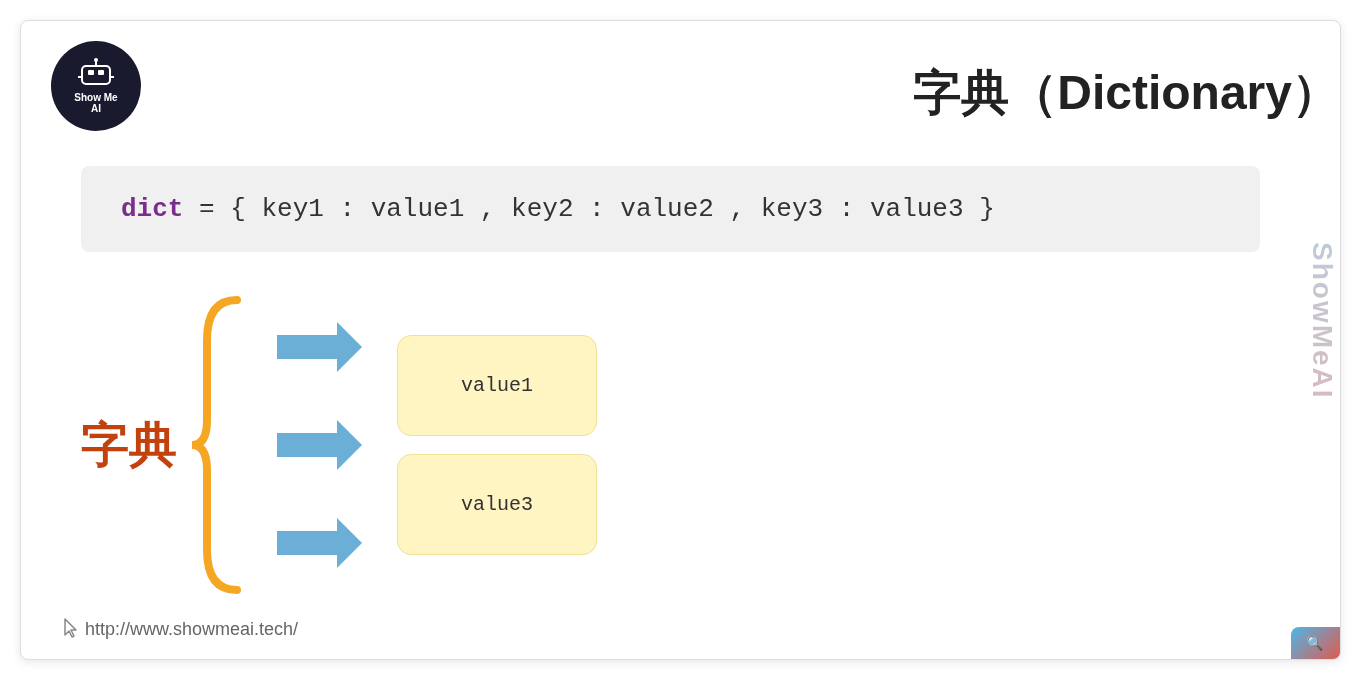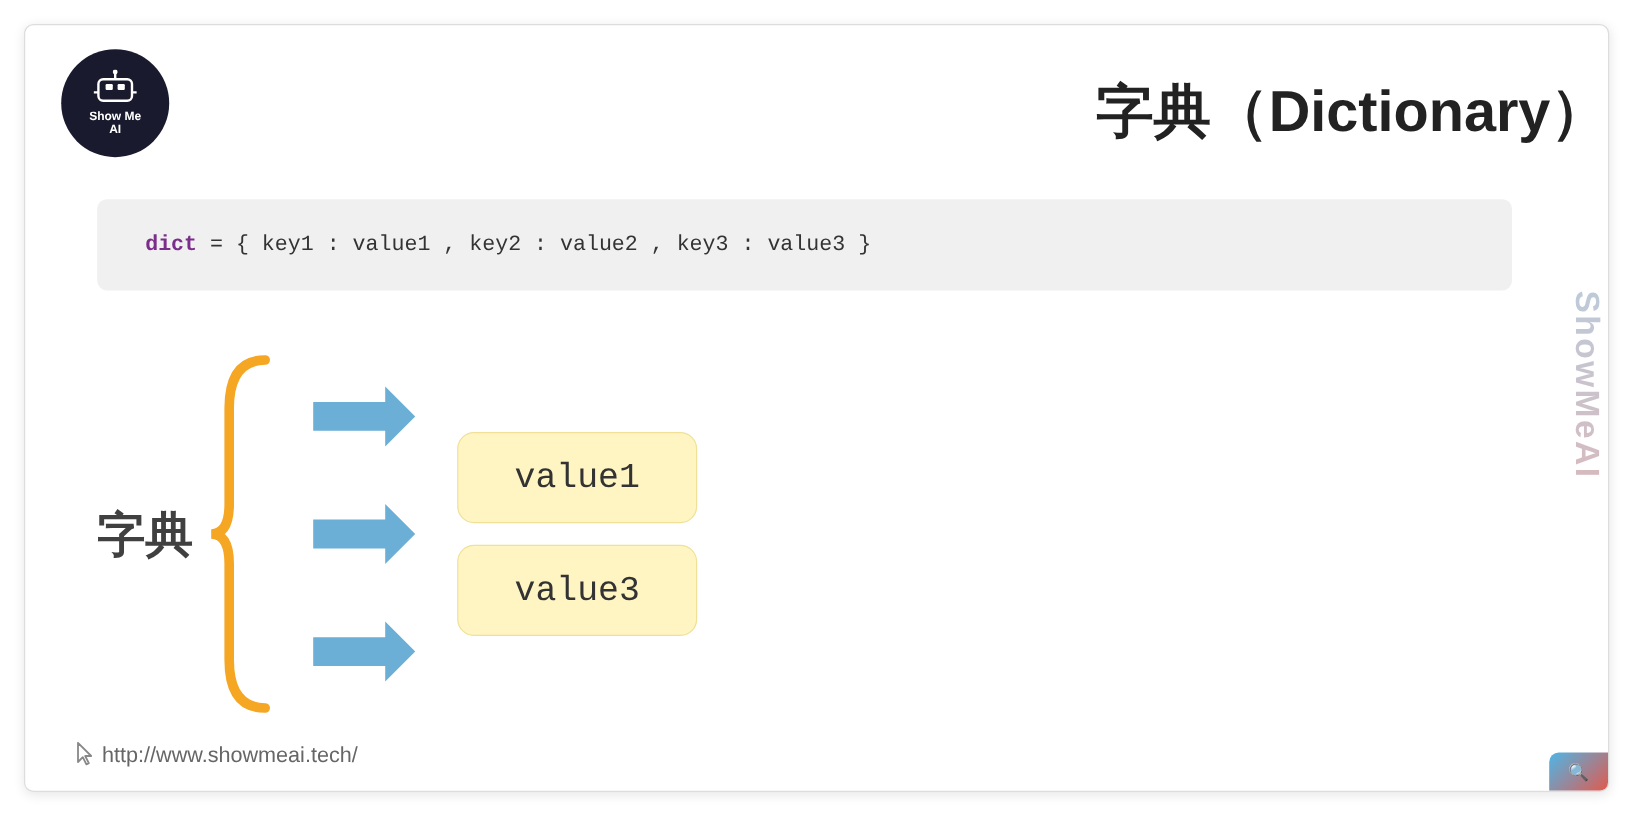--- a/index.html
+++ b/index.html
@@ -73,21 +73,21 @@
     
     .code-block {
       position: absolute;
       top: 145px;
       left: 60px;
       right: 80px;
       background: #f0f0f0;
       border-radius: 8px;
       padding: 28px 40px;
       font-family: 'Courier New', monospace;
-      font-size: 18px;
+      font-size: 26px;
       color: #333;
     }
 
     .code-keyword {
       color: #7b2d8b;
       font-weight: bold;
     }
 
     .code-operator {
       color: #333;
@@ -98,23 +98,23 @@
       position: absolute;
       top: 270px;
       left: 60px;
       right: 100px;
       bottom: 60px;
       display: flex;
       align-items: center;
     }
 
     .dict-label {
-      font-size: 40px;
-      font-weight: bold;
-      color: #404040;
+      font-size: 48px;
+      font-weight: bold;
+      color: #c2410c;
       margin-right: 10px;
       white-space: nowrap;
     }
 
     
     .brace-container {
       display: flex;
       align-items: center;
       margin-right: 20px;
     }
@@ -161,27 +161,27 @@
 
     
     .values-column {
       display: flex;
       flex-direction: column;
       gap: 18px;
     }
 
     .value-box {
       width: 200px;
-      height: 76px;
+      height: 101px;
       background: #fef5c3;
       border-radius: 14px;
       display: flex;
       align-items: center;
       justify-content: center;
-      font-size: 29px;
+      font-size: 20px;
       color: #333;
       font-family: 'Courier New', monospace;
       border: 1px solid #f0e098;
     }
 
     
     .watermark-vertical {
       position: absolute;
       top: 60px;
       right: 0;

